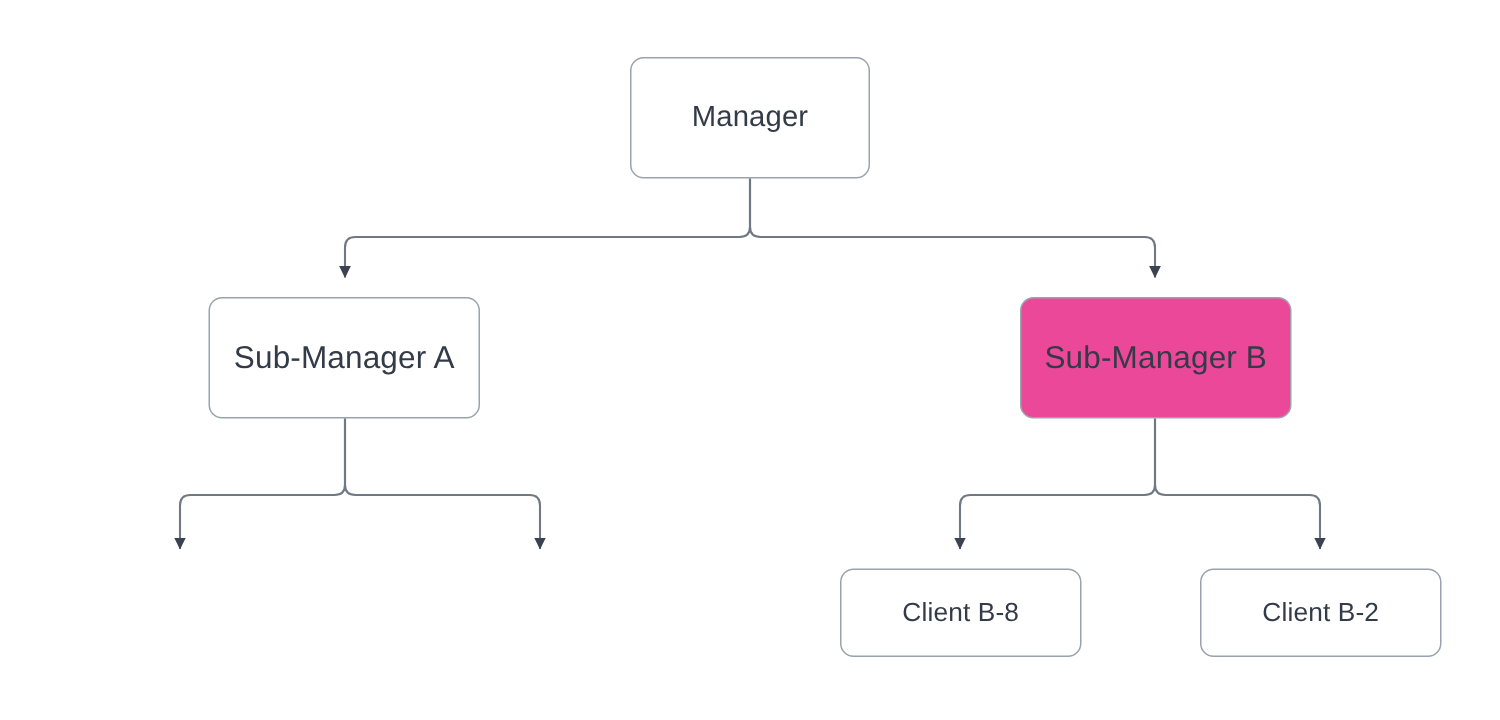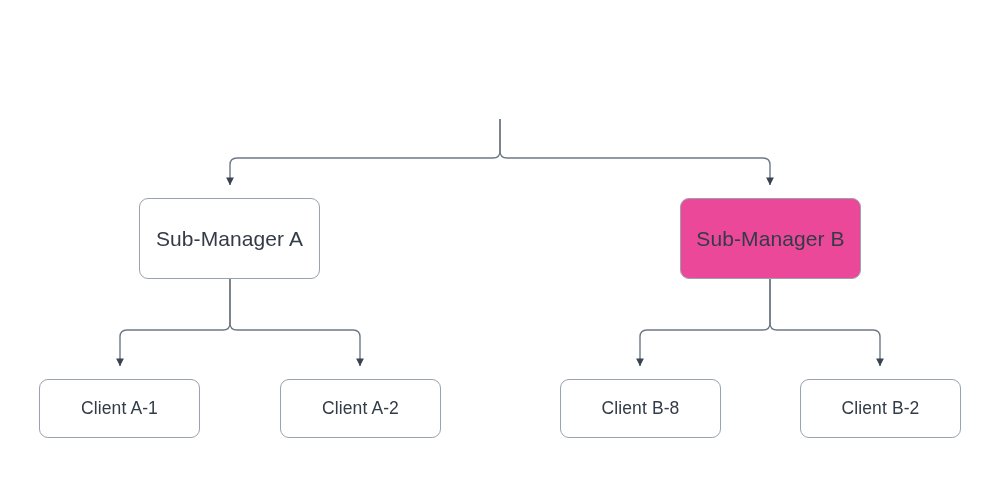--- a/index.html
+++ b/index.html
@@ -65,36 +65,33 @@
       <path d="M 500 119 L 500 151 Q 500 158 507 158 L 763 158 Q 770 158 770 165 L 770 185" marker-end="url(#arrow-head)"></path>
 
       <path d="M 230 279 L 230 323 Q 230 330 223 330 L 127 330 Q 120 330 120 337 L 120 366" marker-end="url(#arrow-head)"></path>
       <path d="M 230 279 L 230 323 Q 230 330 237 330 L 353 330 Q 360 330 360 337 L 360 366" marker-end="url(#arrow-head)"></path>
 
       <path d="M 770 279 L 770 323 Q 770 330 763 330 L 647 330 Q 640 330 640 337 L 640 366" marker-end="url(#arrow-head)"></path>
       <path d="M 770 279 L 770 323 Q 770 330 777 330 L 873 330 Q 880 330 880 337 L 880 366" marker-end="url(#arrow-head)"></path>
     </g>
   </svg>
 
+  <div class="node node-root" id="node-manager" style="left: 420px; top: 38px; width: 160px; height: 81px; background: rgb(255, 255, 255); border-color: rgb(154, 163, 173); color: rgb(50, 59, 71);">
+    <span class="node-label">Manager</span>
+  </div>
 
   <div class="node node-branch" id="node-sub-manager-a" style="left: 139px; top: 198px; width: 181px; height: 81px; background: rgb(255, 255, 255); border-color: rgb(154, 163, 173); color: rgb(50, 59, 71);">
     <span class="node-label">Sub-Manager A</span>
   </div>
 
   <div class="node node-branch" id="node-sub-manager-b" style="left: 680px; top: 198px; width: 181px; height: 81px; background: #ec4899; border-color: rgb(154, 163, 173); color: rgb(50, 59, 71);">
     <span class="node-label">Sub-Manager B</span>
   </div>
 
-  <div class="node node-leaf" id="node-client-a-1" style="left: 39px; top: 379px; width: 161px; height: 59px; background: rgb(255, 255, 255); border-color: rgb(154, 163, 173); color: rgb(50, 59, 71);">
-    <span class="node-label">Client A-1</span>
-  </div>
 
-  <div class="node node-leaf" id="node-client-a-2" style="left: 280px; top: 379px; width: 161px; height: 59px; background: rgb(255, 255, 255); border-color: rgb(154, 163, 173); color: rgb(50, 59, 71);">
-    <span class="node-label">Client A-2</span>
-  </div>
 
   <div class="node node-leaf" id="node-client-b-1" style="left: 560px; top: 379px; width: 161px; height: 59px; background: rgb(255, 255, 255); border-color: rgb(154, 163, 173); color: rgb(50, 59, 71);">
     <span class="node-label">Client B-8</span>
   </div>
 
   <div class="node node-leaf" id="node-client-b-2" style="left: 800px; top: 379px; width: 161px; height: 59px; background: rgb(255, 255, 255); border-color: rgb(154, 163, 173); color: rgb(50, 59, 71);">
     <span class="node-label">Client B-2</span>
   </div>
 
 </div>

